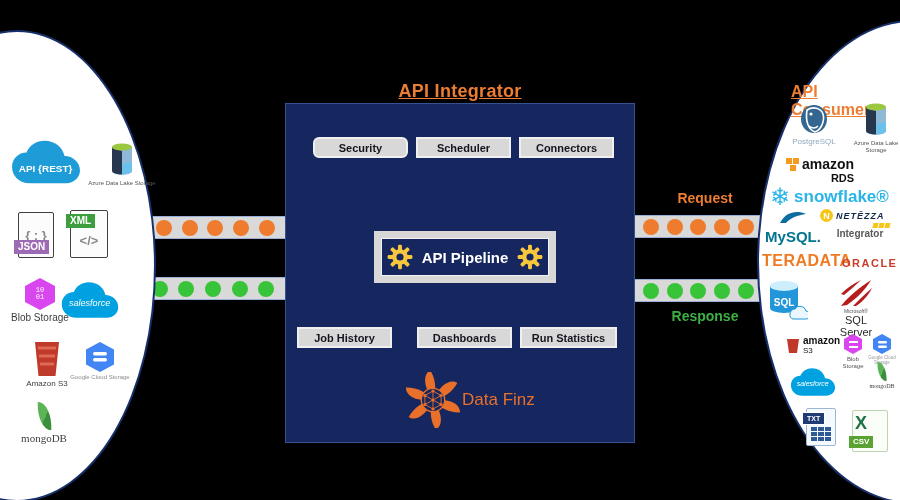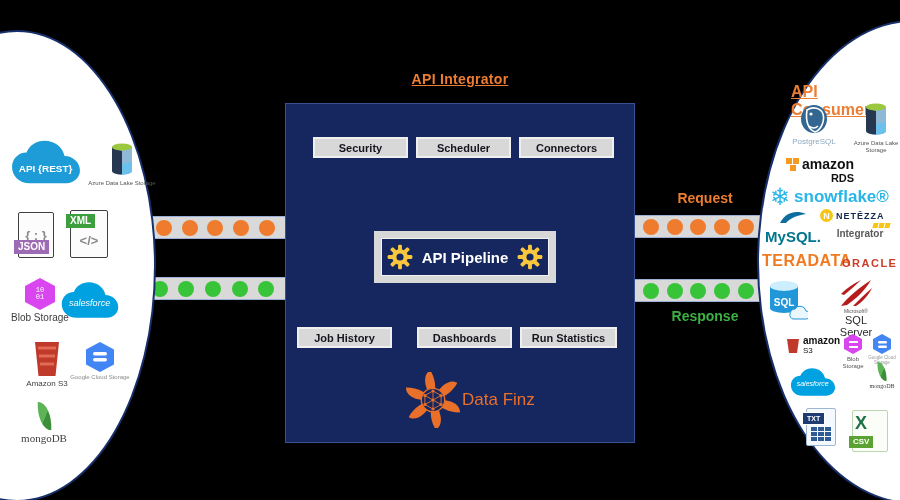--- a/index.html
+++ b/index.html
@@ -10,22 +10,22 @@
   
   .oval{position:absolute;background:#fff;border:2px solid #17306b;border-radius:50%;}
   
   .band{position:absolute;height:23px;background:#d9d9d9;border-top:1px solid #9ab0d8;
         border-bottom:1px solid #9ab0d8;display:flex;align-items:center;justify-content:space-evenly;}
   .dot{width:16px;height:16px;border-radius:50%;}
   .dot.o{background:#ee7b2e;} .dot.g{background:#38c438;}
   .flowlabel{position:absolute;font-weight:bold;font-size:14px;text-align:center;}
   
   .ibox{position:absolute;left:285px;top:103px;width:350px;height:340px;background:#16265e;border:1px solid #37508f;}
-  .ititle{position:absolute;left:285px;top:71px;width:350px;text-align:center;color:#ed7d31;
-          font-weight:bold;font-size:14px;text-decoration:underline;letter-spacing:.3px;}
+  .ititle{position:absolute;left:285px;top:81px;width:350px;text-align:center;color:#ed7d31;
+          font-weight:bold;font-size:18px;text-decoration:underline;letter-spacing:.3px;}
   .btn{position:absolute;width:95px;height:21px;background:#d8d8d8;border:2px solid #efefef;
        color:#15151f;font-size:11px;font-weight:600;display:flex;align-items:center;justify-content:center;}
   .pipeline{position:absolute;left:374px;top:231px;width:182px;height:52px;border:7px solid #d8d8d8;
             box-shadow:inset 0 0 0 1px #f3f3f3;background:#16265e;display:flex;align-items:center;
             justify-content:center;gap:9px;}
   .pipeline .ptxt{color:#fff;font-weight:bold;font-size:15px;}
   .brand{position:absolute;left:406px;top:372px;display:flex;align-items:center;gap:2px;}
   .brand .btxt{color:#e8702a;font-size:17px;}
   
   .ptitle{position:absolute;left:8px;top:90px;width:170px;color:#0a75c9;font-weight:bold;font-size:17px;
@@ -155,21 +155,21 @@
   </div>
 
   <div class="logo" style="left:12px;top:402px;width:64px;">
     <div class="leaf" style="width:15px;height:28px;"></div>
     <div class="cap" style="font-size:11px;font-family:'Liberation Serif',serif;color:#3f3f3f;">mongoDB</div>
   </div>
 
   <div class="ititle">API Integrator</div>
   <div class="ibox"></div>
 
-  <div class="btn" style="left:313px;top:137px;">Security</div>
+  <div class="btn" style="left:313px;top:137px;border-radius:6px;">Security</div>
   <div class="btn" style="left:416px;top:137px;">Scheduler</div>
   <div class="btn" style="left:519px;top:137px;">Connectors</div>
 
   <div class="pipeline">
     <svg width="26" height="26" viewBox="0 0 40 40">
       <g fill="#f8c73e">
         <circle cx="20" cy="20" r="12"></circle>
         <g>
           <rect x="17" y="1" width="6" height="9" rx="2"></rect>
           <rect x="17" y="1" width="6" height="9" rx="2" transform="rotate(45 20 20)"></rect>
@@ -273,21 +273,21 @@
     <div style="text-align:right;font-size:11px;font-weight:bold;color:#111;">RDS</div>
   </div>
 
   <div class="abs row" style="left:770px;top:185px;gap:4px;">
     <span style="font-size:24px;color:#29b5e8;line-height:1;">❄</span>
     <span style="font-size:17px;color:#29b5e8;font-weight:600;">snowflake®</span>
   </div>
 
   <div class="abs row" style="left:820px;top:209px;gap:3px;">
     <span style="width:13px;height:13px;border-radius:50%;background:#f5c518;color:#fff;font-size:9px;font-weight:bold;display:flex;align-items:center;justify-content:center;">N</span>
-    <span style="font-size:9px;font-weight:bold;color:#13294b;letter-spacing:1px;">NETĒZZA</span>
+    <span style="font-size:9px;font-weight:bold;color:#13294b;letter-spacing:1px;font-style:italic;">NETĒZZA</span>
   </div>
 
   <div class="abs" style="left:760px;top:210px;width:66px;text-align:center;">
     <svg width="30" height="14" viewBox="0 0 30 14">
       <path d="M2 13 C8 2 18 0 28 4 C20 5 12 8 8 13 Z" fill="#0d6d9e"></path>
     </svg>
     <div style="font-size:15px;font-weight:bold;color:#00758f;">MySQL.</div>
   </div>
 
   <div class="abs" style="left:826px;top:223px;width:68px;text-align:center;">

